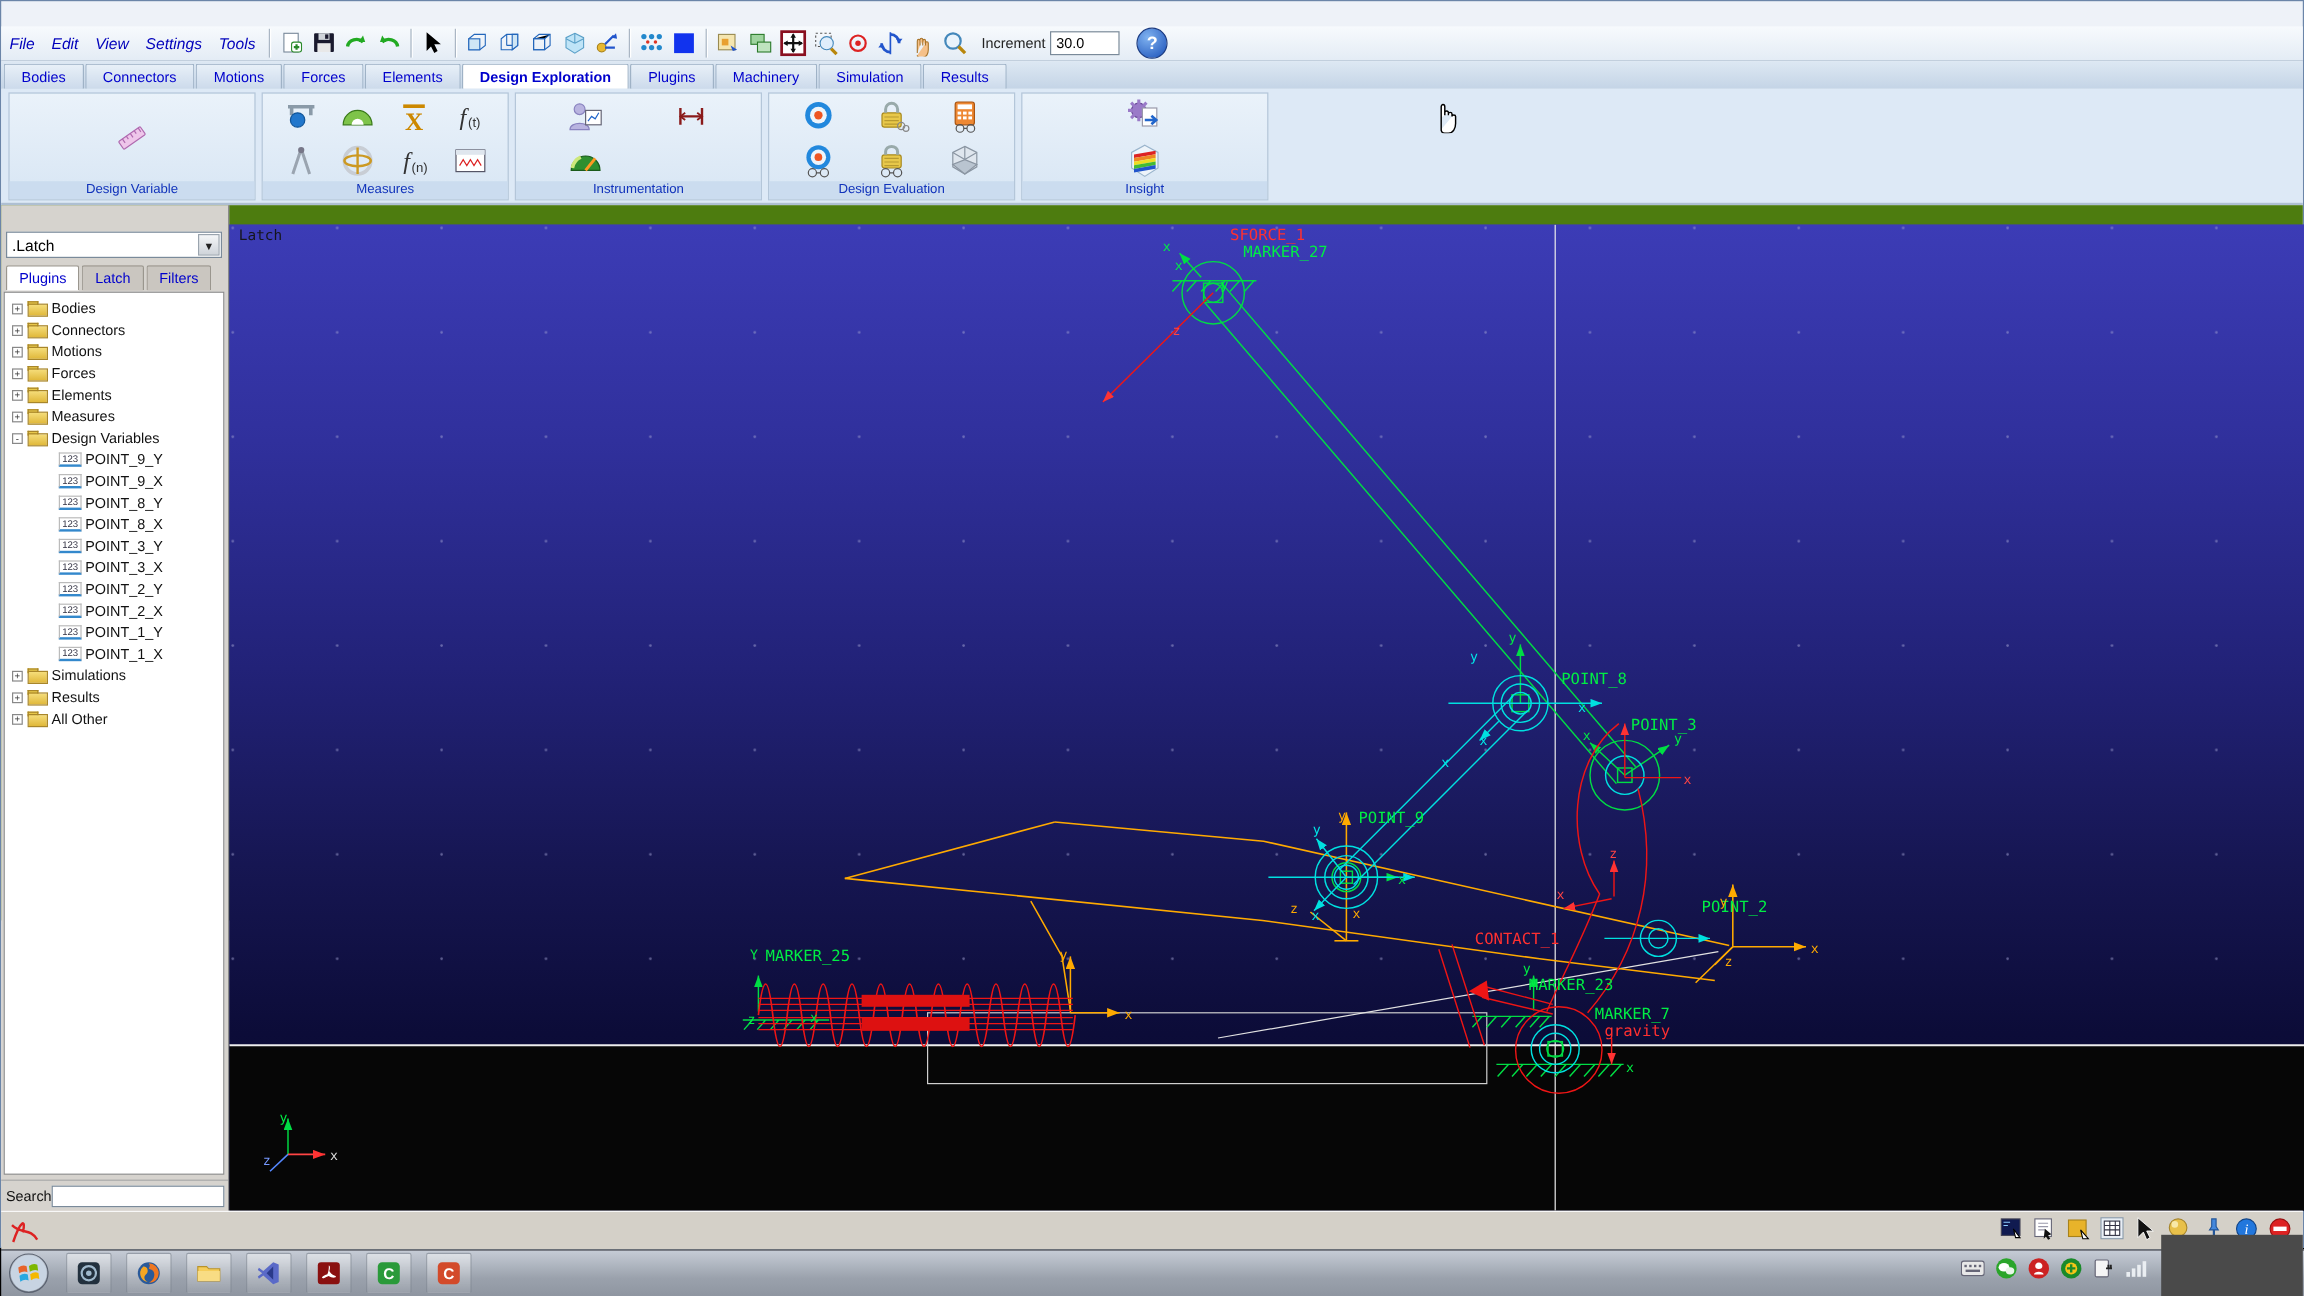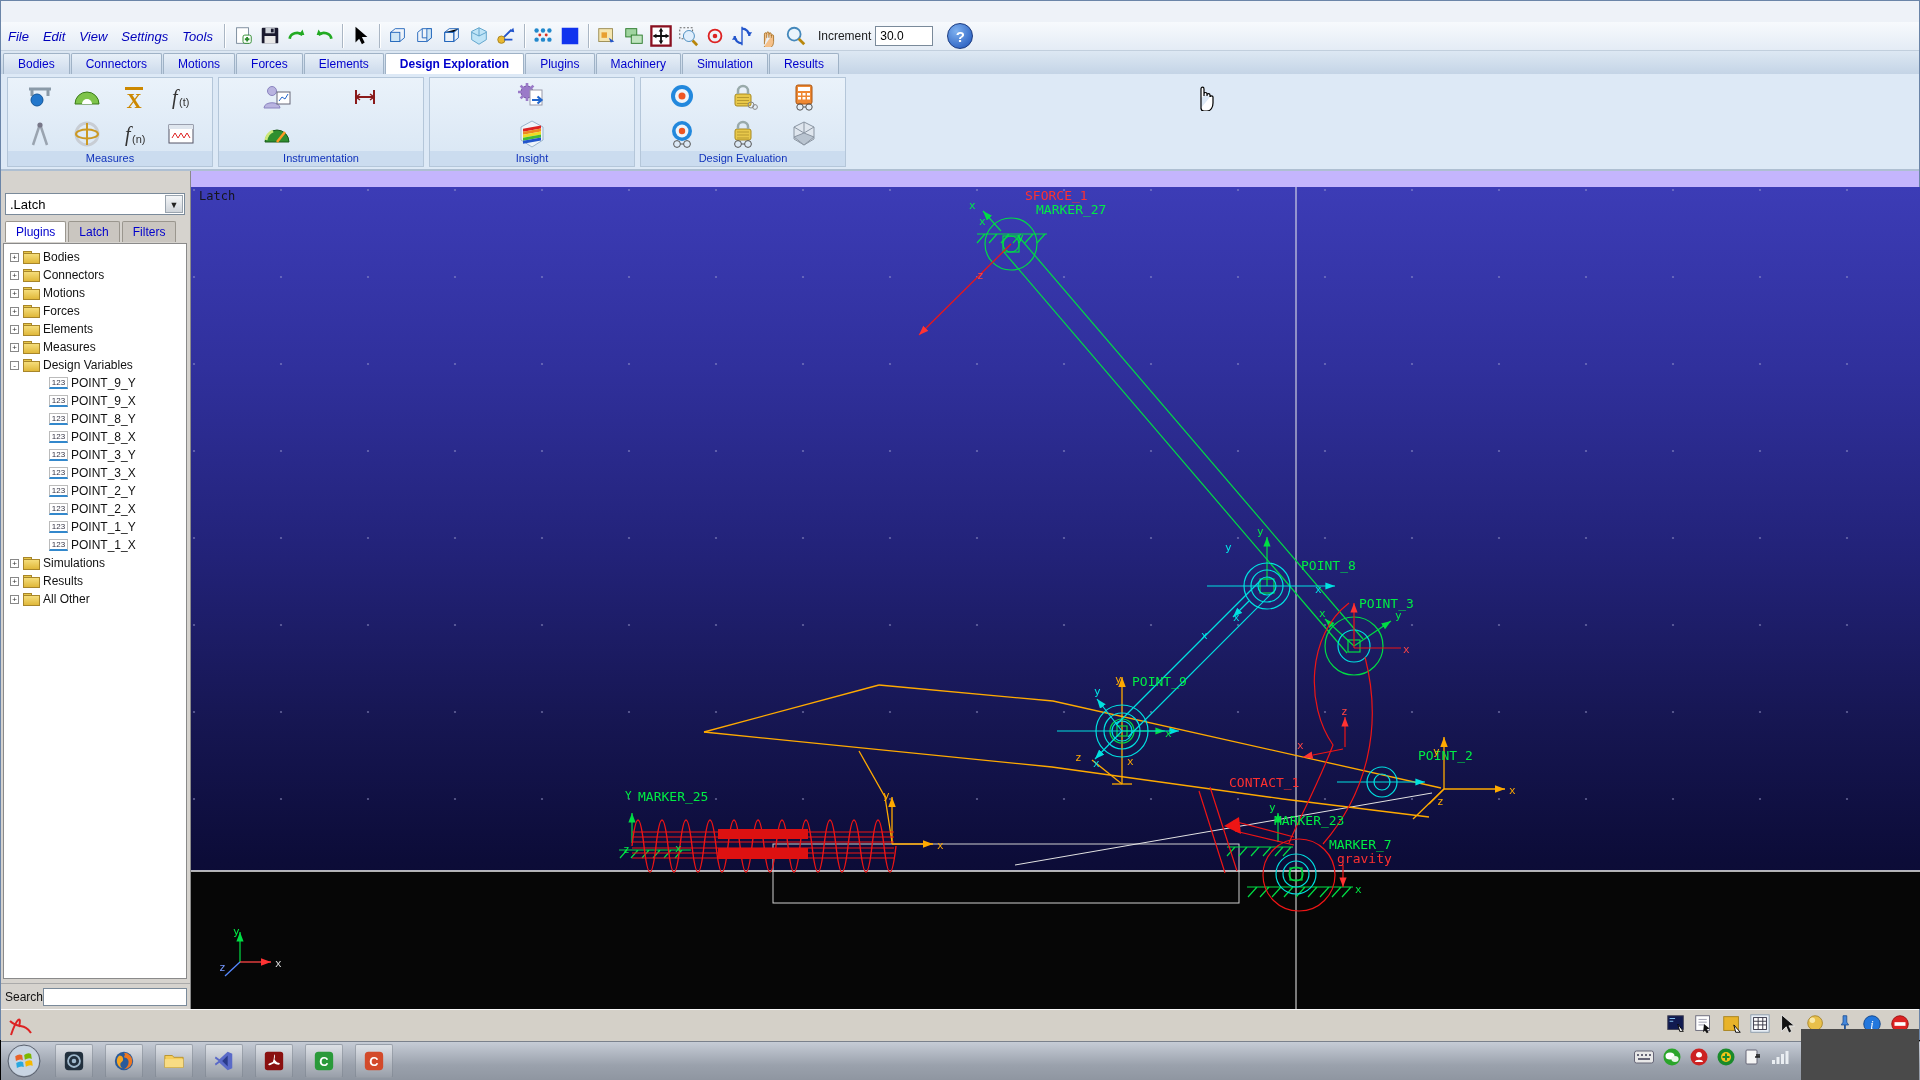--- a/index.html
+++ b/index.html
@@ -33,21 +33,21 @@
   .rpanel .plabel { position:absolute; left:0; bottom:0; width:100%; height:15px; background:#cbdcef; font-size:11px; color:#1133bb; text-align:center; line-height:15px; }
   .picons { position:absolute; left:0; top:0; width:100%; height:74px; display:grid; justify-items:center; align-items:center; }
   .picons.one { grid-template:1fr / 1fr; }
   .picons.g42 { grid-template:1fr 1fr / repeat(4,1fr); padding:0 8px; }
   .picons.g22 { grid-template:1fr 1fr / 1fr 1fr; padding:0 14px; }
   .picons.g32 { grid-template:1fr 1fr / repeat(3,1fr); padding:0 10px; }
   .picons.col { grid-template:1fr 1fr / 1fr; }
   .pic { width:34px; height:34px; display:flex; align-items:center; justify-content:center; }
 
   
-  .main { position:absolute; left:0; top:170px; width:100%; height:596px; background:#c4b5fd; }
+  .main { position:absolute; left:0; top:170px; width:100%; height:596px; background:#4d7c0f; }
   .sidebar { position:absolute; left:0; top:0; width:190px; height:838px; background:#d6d3ce; border-right:1px solid #8a8a8a; }
   .combo { position:absolute; left:4px; top:22px; width:180px; height:22px; background:#fff; border:1px solid #7a8a9a; font-size:13px; display:flex; align-items:center; padding-left:4px; }
   .combo .arrowbox { position:absolute; right:1px; top:1px; width:18px; height:18px; background:linear-gradient(#f4f6f8,#cfd4da); border:1px solid #9aa4ae; text-align:center; font-size:9px; line-height:18px; color:#222; }
   .stabs { position:absolute; left:4px; top:50px; display:flex; }
   .stab { font-size:12px; color:#0000cc; padding:3px 10px; background:#cac6c0; border:1px solid #9a968e; border-bottom:none; margin-right:2px; border-radius:2px 2px 0 0; }
   .stab.active { background:#fff; }
   .treebox { position:absolute; left:2px; top:72px; width:184px; height:736px; background:#fff; border:1px solid #8a8a8a; overflow:hidden; padding-top:4px; }
   .trow { height:18px; display:flex; align-items:center; font-size:12px; color:#111; white-space:nowrap; }
   .exp { width:9px; height:9px; border:1px solid #888; background:#fff; font-size:8px; line-height:7px; text-align:center; color:#333; margin-right:4px; flex:none; }
   .exp.none { visibility:hidden; }
@@ -254,20 +254,33 @@
       <div class="rtab">Elements</div>
       <div class="rtab active">Design Exploration</div>
       <div class="rtab">Plugins</div>
       <div class="rtab">Machinery</div>
       <div class="rtab">Simulation</div>
       <div class="rtab">Results</div>
     </div>
 
   <div class="ribbon" id="ribbon">
       <div class="rpanel">
+        <div class="picons one">
+          <span class="pic">
+            <svg width="32" height="32" viewBox="0 0 32 32">
+              <g transform="rotate(-35 16 16)">
+                <rect x="5" y="12" width="22" height="8" rx="1" fill="#eec6ea" stroke="#b06ab0"></rect>
+                <path d="M9,12v4 M13,12v3 M17,12v4 M21,12v3 M25,12v4" stroke="#b06ab0" fill="none"></path>
+              </g>
+            </svg>
+          </span>
+        </div>
+        <div class="plabel">Design Variable</div>
+      </div>
+      <div class="rpanel">
         <div class="picons g42">
           <span class="pic">
             <svg width="32" height="32" viewBox="0 0 32 32">
               <path d="M5,8h22 M8,8v7 M24,8v7" stroke="#8a9aa8" stroke-width="3" fill="none"></path>
               <circle cx="13" cy="19" r="6" fill="#2277cc" stroke="#115599"></circle>
             </svg>
           </span>
           <span class="pic">
             <svg width="32" height="32" viewBox="0 0 32 32">
               <path d="M4,23a12,12 0 0 1 24,0z" fill="#7ec44a" stroke="#3a7a1a"></path>
@@ -334,47 +347,20 @@
           <span class="pic">
             <svg width="32" height="32" viewBox="0 0 32 32">
               <path d="M4,24a12,12 0 0 1 24,0z" fill="#2f8f2f" stroke="#1a5a1a"></path>
               <path d="M5,22a12,12 0 0 1 7,-9" stroke="#cce87a" stroke-width="3" fill="none"></path>
               <path d="M16,24L24,14" stroke="#ff9922" stroke-width="2.5"></path>
             </svg>
           </span>
           <span class="pic"></span>
         </div>
         <div class="plabel">Instrumentation</div>
-      </div>
-      <div class="rpanel">
-        <div class="picons col">
-          <span class="pic">
-            <svg width="32" height="32" viewBox="0 0 32 32">
-              <circle cx="11" cy="11" r="6" fill="#9a7ac8" stroke="#6a4a98"></circle>
-              <g stroke="#9a7ac8" stroke-width="2.6">
-                <path d="M11,2v4 M11,16v4 M2,11h4 M16,11h4 M4.6,4.6l2.8,2.8 M14.6,14.6l2.8,2.8 M17.4,4.6l-2.8,2.8 M7.4,14.6l-2.8,2.8"></path>
-              </g>
-              <rect x="14" y="9" width="12" height="15" fill="#fff" stroke="#99a"></rect>
-              <path d="M16,19h9 m-3.5,-3.5l4,3.5-4,3.5" stroke="#2266cc" stroke-width="2.2" fill="none"></path>
-            </svg>
-          </span>
-          <span class="pic">
-            <svg width="32" height="32" viewBox="0 0 32 32">
-              <path d="M16,3l11,6v13l-11,7-11-7V9z" fill="#eef4fa" stroke="#9ab4cc"></path>
-              <g transform="skewY(-10) translate(0,4)">
-                <rect x="7" y="8" width="18" height="3" fill="#dd2222"></rect>
-                <rect x="7" y="11" width="18" height="3" fill="#ee8822"></rect>
-                <rect x="7" y="14" width="18" height="3" fill="#eedd22"></rect>
-                <rect x="7" y="17" width="18" height="3" fill="#44bb33"></rect>
-                <rect x="7" y="20" width="18" height="3" fill="#2255cc"></rect>
-              </g>
-            </svg>
-          </span>
-        </div>
-        <div class="plabel">Insight</div>
       </div>
       <div class="rpanel">
         <div class="picons g32">
           <span class="pic">
             <svg width="32" height="32" viewBox="0 0 32 32">
               <circle cx="16" cy="15" r="11" fill="#2288dd"></circle>
               <circle cx="16" cy="15" r="7" fill="#eef4fa"></circle>
               <circle cx="16" cy="15" r="3.5" fill="#ee5522"></circle>
             </svg>
           </span>
@@ -426,20 +412,47 @@
           </span>
           <span class="pic">
             <svg width="32" height="32" viewBox="0 0 32 32">
               <path d="M16,4l10,5v12l-10,6-10-6V9z" fill="#dfe6ee" stroke="#8a95a2"></path>
               <path d="M16,4v11 M16,15l10-6 M16,15L6,9" stroke="#8a95a2" fill="none"></path>
               <path d="M16,15l10,4-10,8-10-8z" fill="#b9c4d0" stroke="#8a95a2"></path>
             </svg>
           </span>
         </div>
         <div class="plabel">Design Evaluation</div>
+      </div>
+      <div class="rpanel">
+        <div class="picons col">
+          <span class="pic">
+            <svg width="32" height="32" viewBox="0 0 32 32">
+              <circle cx="11" cy="11" r="6" fill="#9a7ac8" stroke="#6a4a98"></circle>
+              <g stroke="#9a7ac8" stroke-width="2.6">
+                <path d="M11,2v4 M11,16v4 M2,11h4 M16,11h4 M4.6,4.6l2.8,2.8 M14.6,14.6l2.8,2.8 M17.4,4.6l-2.8,2.8 M7.4,14.6l-2.8,2.8"></path>
+              </g>
+              <rect x="14" y="9" width="12" height="15" fill="#fff" stroke="#99a"></rect>
+              <path d="M16,19h9 m-3.5,-3.5l4,3.5-4,3.5" stroke="#2266cc" stroke-width="2.2" fill="none"></path>
+            </svg>
+          </span>
+          <span class="pic">
+            <svg width="32" height="32" viewBox="0 0 32 32">
+              <path d="M16,3l11,6v13l-11,7-11-7V9z" fill="#eef4fa" stroke="#9ab4cc"></path>
+              <g transform="skewY(-10) translate(0,4)">
+                <rect x="7" y="8" width="18" height="3" fill="#dd2222"></rect>
+                <rect x="7" y="11" width="18" height="3" fill="#ee8822"></rect>
+                <rect x="7" y="14" width="18" height="3" fill="#eedd22"></rect>
+                <rect x="7" y="17" width="18" height="3" fill="#44bb33"></rect>
+                <rect x="7" y="20" width="18" height="3" fill="#2255cc"></rect>
+              </g>
+            </svg>
+          </span>
+        </div>
+        <div class="plabel">Insight</div>
       </div>
     </div>
 
   <div class="cursor-hand">
     <svg width="22" height="26" viewBox="0 0 22 26">
         <path d="M8,24V13 M8,13V4c0-2.5 3-2.5 3,0v7 m0-2c0-2 3-2 3,0v2 m0-1c0-1.8 3-1.8 3,0v2 m0,0c0-1.5 3-1.5 3,0v6c0,4-2,8-6,8h-3c-2,0-3-1-3-3" fill="#fff" stroke="#000" stroke-width="1.2"></path>
       </svg>
   </div>
 
   <div class="main">

